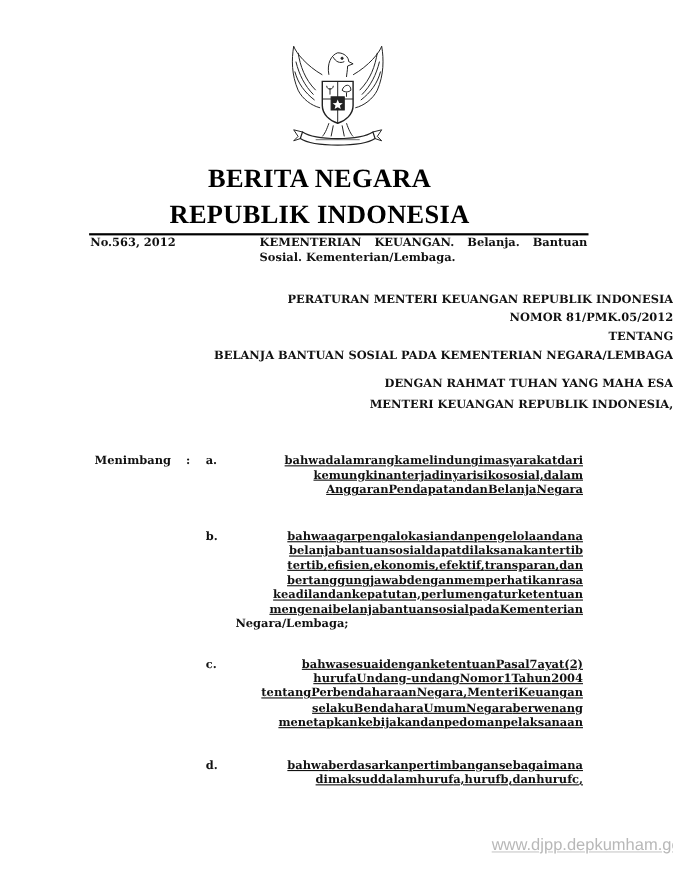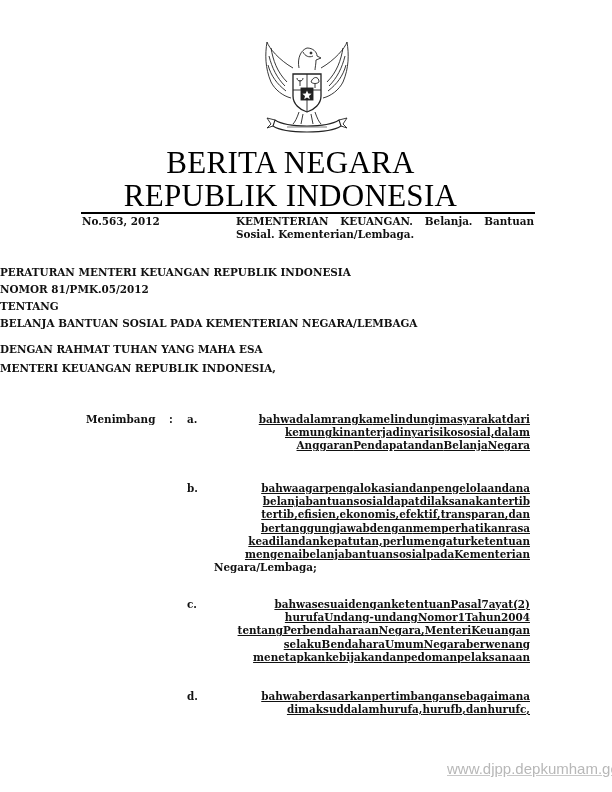--- a/index.html
+++ b/index.html
@@ -4,36 +4,36 @@
   <style>
     html, body { margin: 0; padding: 0; background: #ffffff; }
     body {
       width: 612px; height: 792px; position: relative; overflow: hidden;
       font-family: "DejaVu Serif", "Liberation Serif", serif;
       color: #111111;
     }
     .emblem { position: absolute; left: 259px; top: 38px; width: 96px; height: 100px; }
     .title {
       position: absolute; left: 0; width: 581px; text-align: center;
-      font-family: "Liberation Serif", serif; font-weight: normal;
-      font-size: 31px; letter-spacing: 0.3px; line-height: 34px; color: #000;
+      font-family: "Liberation Serif", serif; font-weight: bold;
+      font-size: 24px; letter-spacing: 0.3px; line-height: 34px; color: #000;
     }
     .title.l1 { top: 146px; }
     .title.l2 { top: 179px; }
     .rule { position: absolute; left: 81px; top: 212px; width: 454px; height: 2px; background: #000; }
     .meta-no {
       position: absolute; left: 82px; top: 215px; font-size: 10.4px; font-weight: bold; line-height: 13px;
     }
     .meta-subject {
       position: absolute; left: 236px; top: 215px; width: 298px; font-size: 10.4px; font-weight: bold;
       line-height: 13px; text-align: justify; text-align-last: left;
     }
     .subject-line1 { display: flex; justify-content: space-between; }
     .center-head {
-      position: absolute; left: 0; width: 612px; text-align: left;
+      position: absolute; left: 0; width: 612px; text-align: right;
       font-size: 10.4px; font-weight: bold; line-height: 17px;
     }
     .body-text { font-size: 10.4px; font-weight: bold; line-height: 13.2px; text-align: center; }
     .label { position: absolute; left: 86px; }
     .colon { position: absolute; left: 169px; }
     .item-letter { position: absolute; left: 187px; }
     .item-body { position: absolute; left: 214px; width: 316px; text-align: justify; }
     .jl { display: flex; justify-content: flex-end; white-space: nowrap; text-decoration: underline; }
     .ll { white-space: nowrap; }
     .footer-url {

